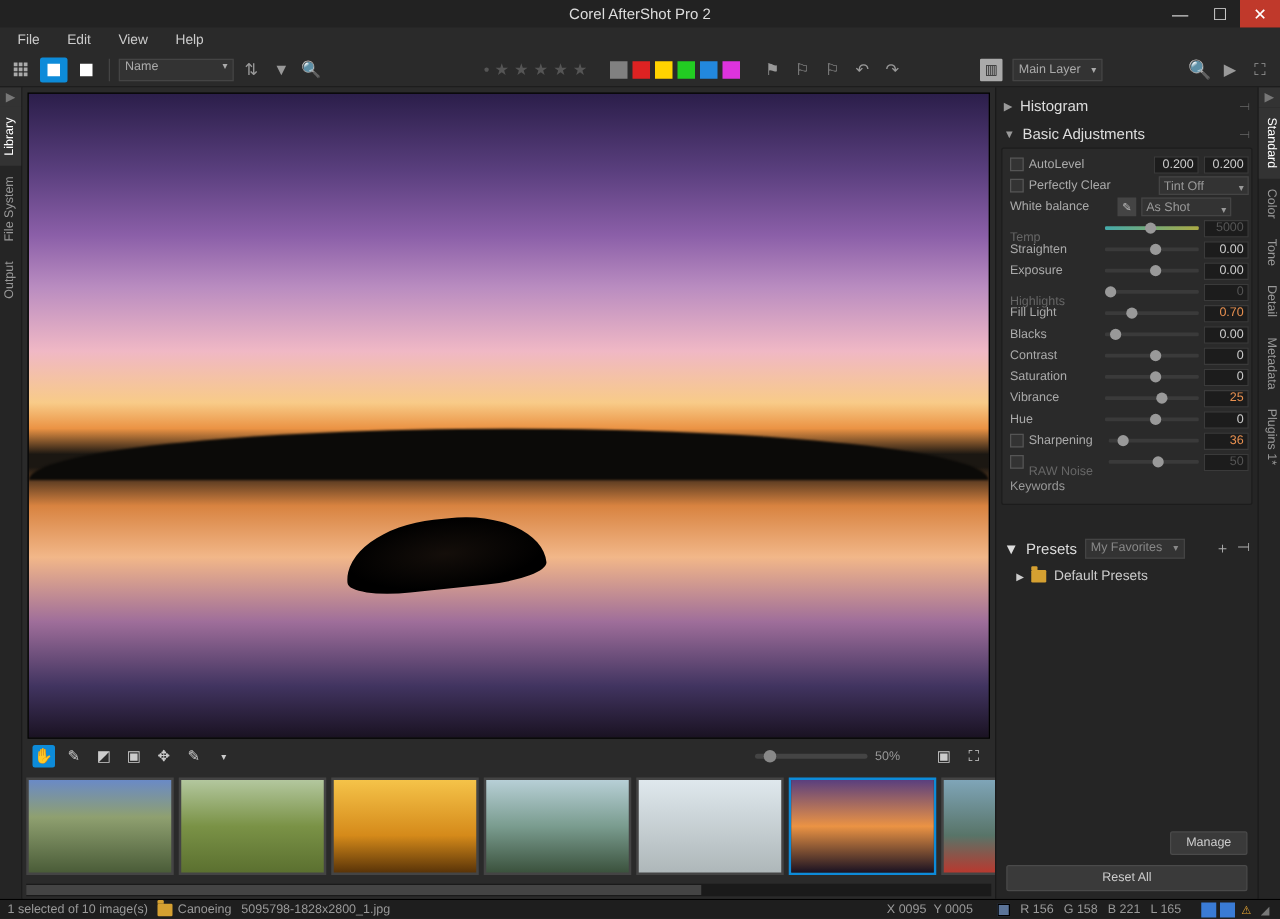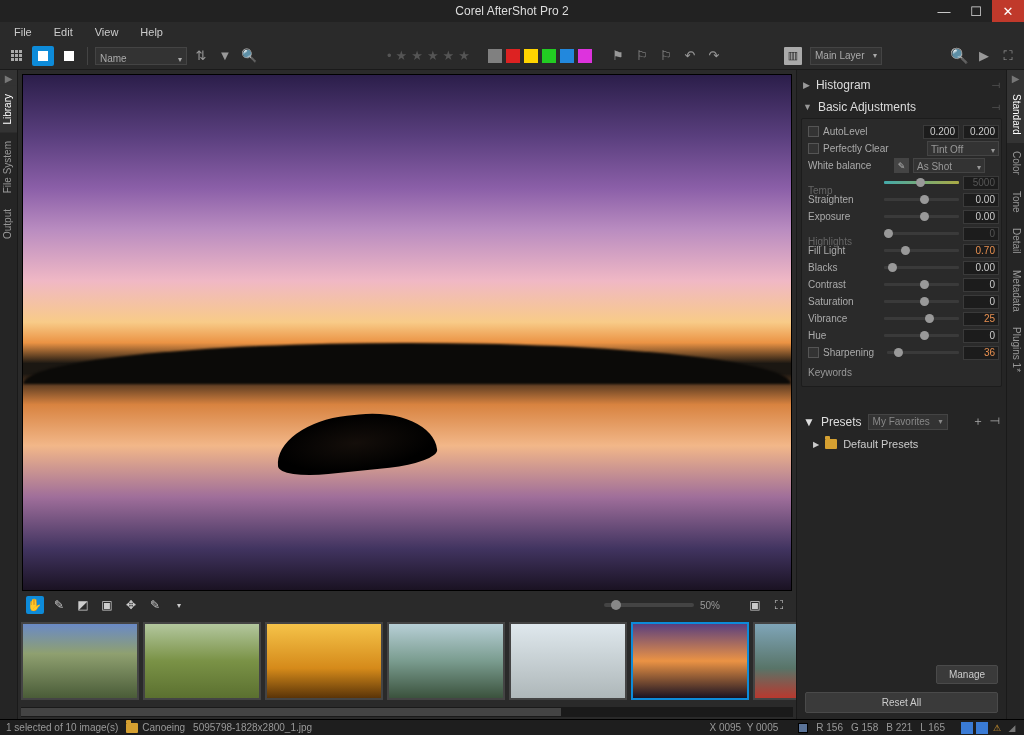--- a/index.html
+++ b/index.html
@@ -14,21 +14,21 @@
 
 
 .menubar { height: 20px; background: #2a2a2a; display: flex; align-items: center; padding-left: 4px; gap: 2px; }
 .menubar .menu-item { padding: 2px 10px; font-size: 11px; color: #ccc; cursor: pointer; }
 
 
 .toolbar { height: 28px; background: #2a2a2a; display: flex; align-items: center; padding: 0 6px; gap: 4px; border-bottom: 1px solid #1a1a1a; }
 .toolbar .sep { width: 1px; height: 18px; background: #444; margin: 0 3px; }
 .view-btn { width: 22px; height: 20px; display:flex; align-items:center; justify-content:center; cursor:pointer; border-radius:2px;}
 .view-btn.active { background: #0d8bd9; }
-.sort-select { background:#333; border:1px solid #444; color:#aaa; height:18px; width:92px; font-size:10px; padding:0 4px; display:flex; align-items:flex-end; justify-content:space-between;}
+.sort-select { background:#333; border:1px solid #444; color:#aaa; height:18px; width:92px; font-size:10px; padding:0 4px; display:flex; align-items:flex-start; justify-content:space-between;}
 .star { color:#555; font-size:13px; cursor:pointer; }
 .color-sq { width:14px; height:14px; cursor:pointer; }
 .tool-icon { width:20px; height:20px; display:flex; align-items:center; justify-content:center; color:#999; cursor:pointer; font-size:13px;}
 .layer-select { background:#333; border:1px solid #444; color:#aaa; height:18px; width:72px; font-size:10px; padding:0 4px; display:flex; align-items:center; justify-content:space-between; margin-left:4px;}
 .tool-icon-box { width:18px; height:18px; background:#aaa; color:#222; display:flex; align-items:center; justify-content:center; border-radius:1px; font-size:11px;}
 
 
 .main { display: flex; height: calc(735px - 22px - 20px - 28px - 16px); }
 
 
@@ -375,20 +375,28 @@
             <div class="adj-val">0</div>
           </div>
         <div class="adj-row">
             <div class="adj-chk"></div>
             <div class="adj-label" style="width:60px">Sharpening</div>
             <div class="adj-slider">
               <div class="adj-thumb" style="left:10%"></div>
             </div>
             <div class="adj-val orange">36</div>
           </div>
+        <div class="adj-row">
+            <div class="adj-chk"></div>
+            <div class="adj-label dim" style="width:60px">RAW Noise</div>
+            <div class="adj-slider">
+              <div class="adj-thumb" style="left:48%"></div>
+            </div>
+            <div class="adj-val dim">50</div>
+          </div>
         <div class="keywords-label">Keywords</div>
       </div>
 
       <div class="presets-hd">
         <span class="chev">▼</span>
         <span>Presets</span>
         <div class="presets-combo">
             <span>My Favorites</span>
             <span class="tri">▾</span>
           </div>

